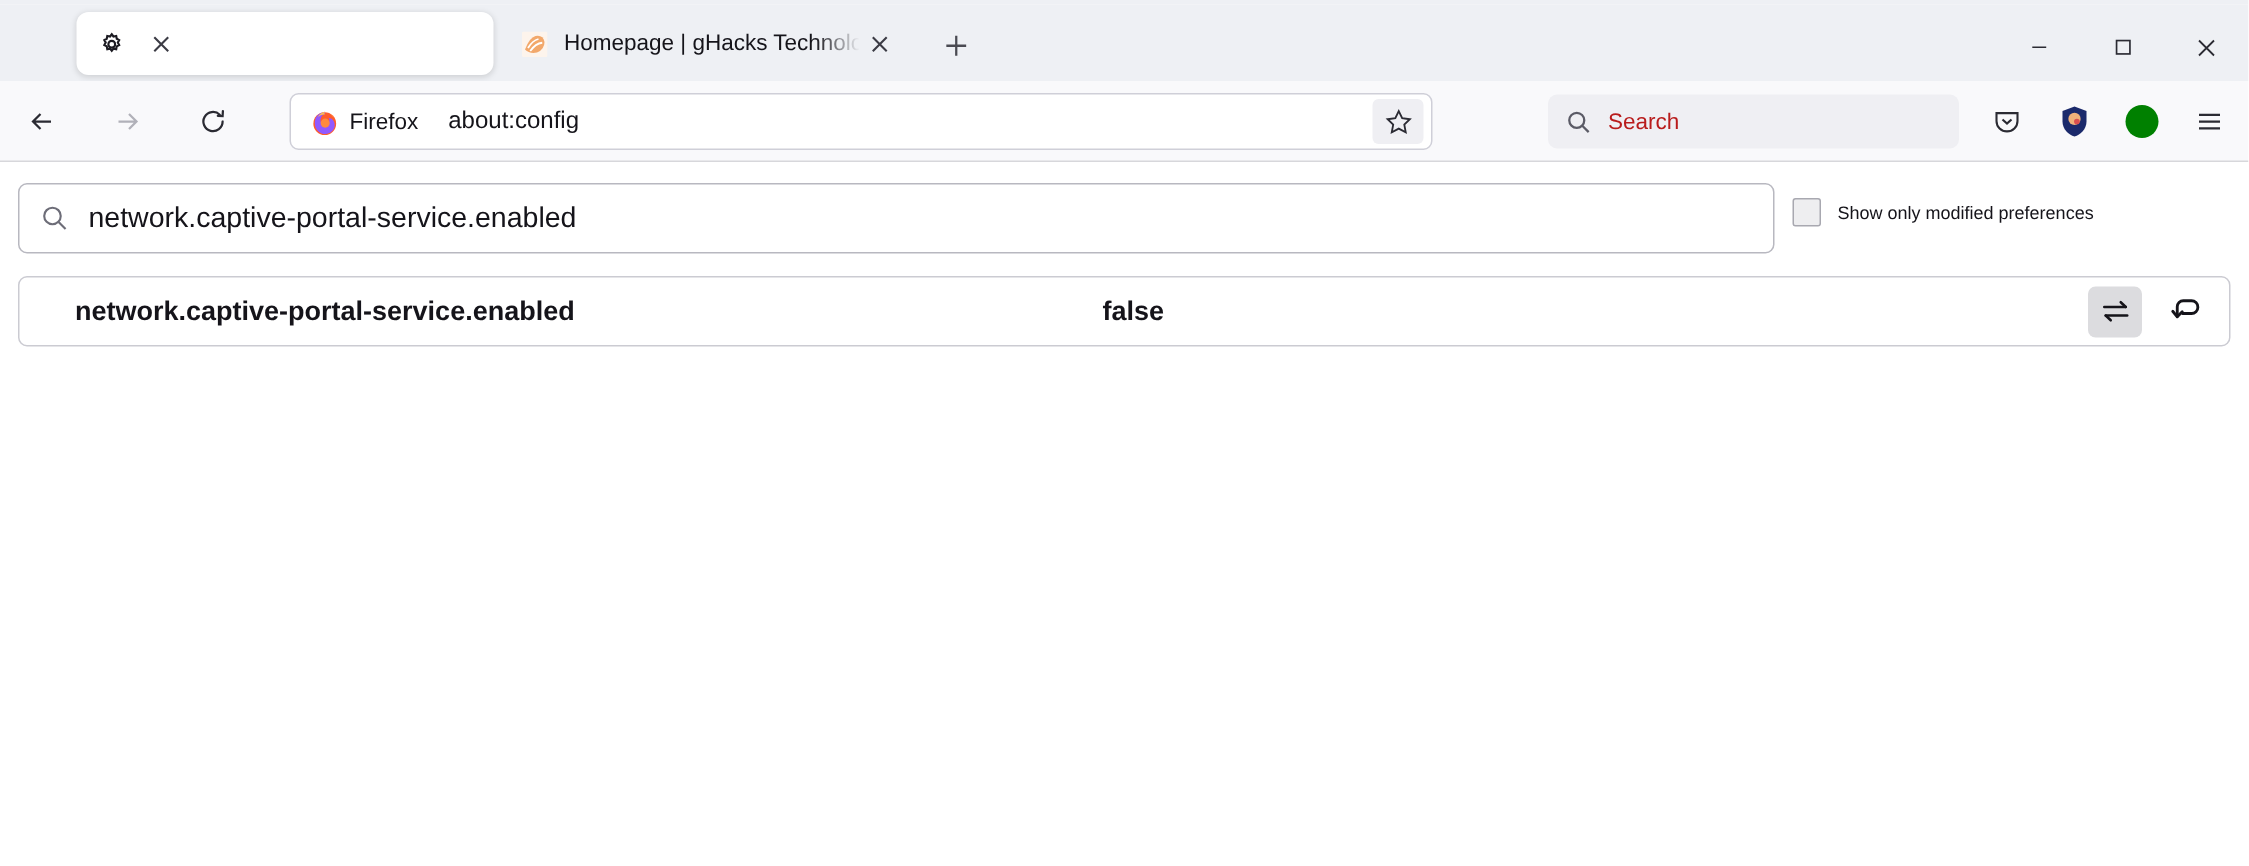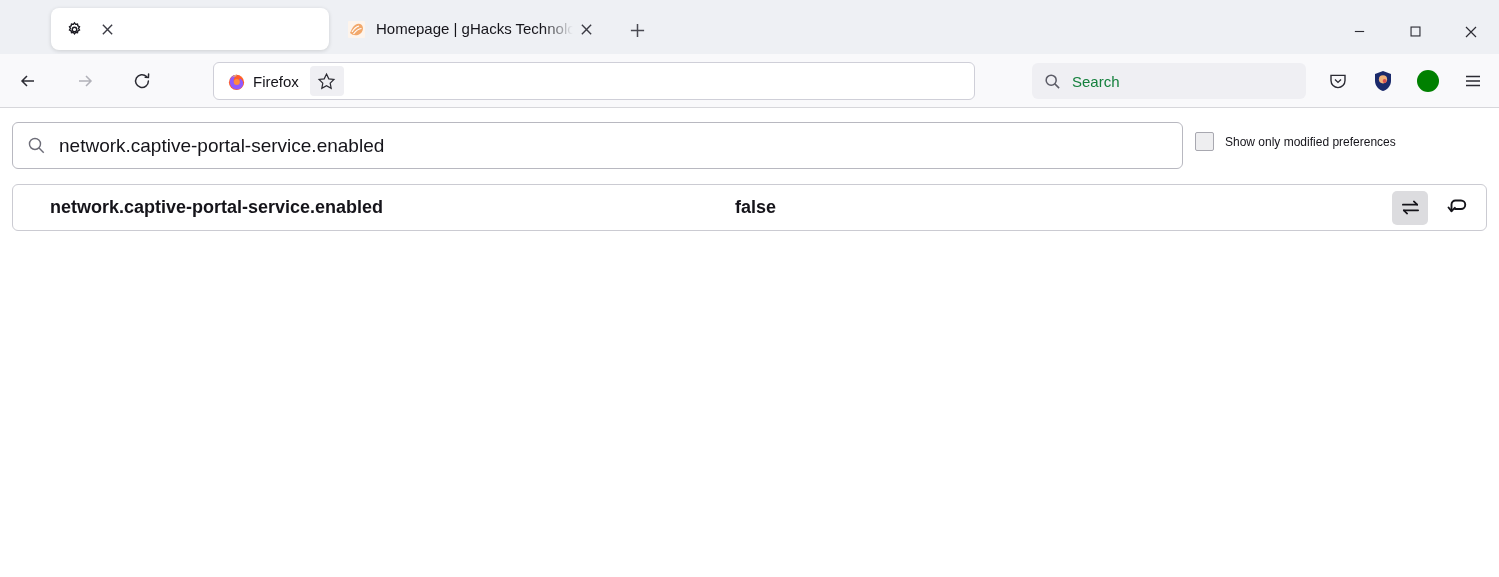--- a/index.html
+++ b/index.html
@@ -78,21 +78,21 @@
     width: 34px; height: 34px; border-radius: 6px;
     display: flex; align-items: center; justify-content: center;
     color: #2b2b33; flex: 0 0 34px;
   }
   .navbtn.disabled { color: #b1b1b9; }
   #back-button  { margin-left: 11px; }
   #forward-button { margin-left: 23px; }
   #reload-button { margin-left: 23px; }
 
   .urlbar {
-    position: absolute; left: 213px; top: 62px;
+    position: absolute; left: 193px; top: 62px;
     width: 762px; height: 38px;
     background: #ffffff; border: 1px solid #cfcfd8; border-radius: 6px;
     display: flex; align-items: center;
   }
   .identity-chip {
     display: flex; align-items: center; gap: 7px;
     height: 30px; margin-left: 5px; padding: 0 10px 0 8px;
     border-radius: 4px; background: #ffffff;
   }
   .identity-label { font-size: 15px; color: #15141a; }
@@ -107,21 +107,21 @@
     background: #efeff3; color: #2b2b33; flex: 0 0 34px;
   }
 
   .searchbar {
     position: absolute; left: 1032px; top: 63px;
     width: 274px; height: 36px;
     background: #efeff3; border-radius: 6px;
     display: flex; align-items: center;
   }
   .searchbar .mag { margin-left: 12px; color: #5b5b66; display: flex; }
-  .search-placeholder { font-size: 15px; color: #15803d; margin-left: 11px; }
+  .search-placeholder { font-size: 15px; color: #b91c1c; margin-left: 11px; }
 
   .toolbar-right {
     position: absolute; right: 9px; top: 63px; height: 36px;
     display: flex; align-items: center; gap: 11px;
   }
   .tbicon {
     width: 34px; height: 34px; border-radius: 6px;
     display: flex; align-items: center; justify-content: center;
     color: #2b2b33;
   }
@@ -286,20 +286,21 @@
         <circle cx="10" cy="11" r="8" fill="#ff5c2b"></circle>
         <path d="M10 3 C6 3 3 6 3 10.5 C3 15 6.3 18.3 10.4 18.3 C14 18.3 17 15.5 17 11.8 C17 9 15 7 12.8 7 C14 9.5 12.5 12 10.2 12 C8.4 12 7 10.6 7 8.8 C7 6.5 8.4 4.6 10.4 3.6z" fill="#9059ff"></path>
         <path d="M10.5 2.5 C8 2.8 6 4.4 5.2 6.6 C6.4 5.2 8.3 4.4 10.2 4.6 C9.2 3.9 10 2.9 10.5 2.5z" fill="#ffbd4f"></path>
         <circle cx="10.3" cy="10.6" r="3.2" fill="#ff8a3d"></circle>
         <path d="M13.8 4.2 C15 5 16 6.3 16.4 7.8 C16.1 6 15.2 4.9 13.8 4.2z" fill="#ffbd4f"></path>
       </svg>
     </span>
     <span class="identity-label">Firefox</span>
   </div>
   <div class="urlbar-divider"></div>
+  <div class="url-text">about:config</div>
   <div class="star-btn">
     <span>
       <svg width="19" height="19" viewBox="0 0 20 20" stroke="#2b2b33" stroke-width="1.3" fill="none">
         <path d="M10 2.2 L12.4 7.2 L17.8 7.9 L13.9 11.7 L14.9 17.1 L10 14.5 L5.1 17.1 L6.1 11.7 L2.2 7.9 L7.6 7.2z"></path>
       </svg>
     </span>
   </div>
 </div>
 
 <div class="searchbar">

